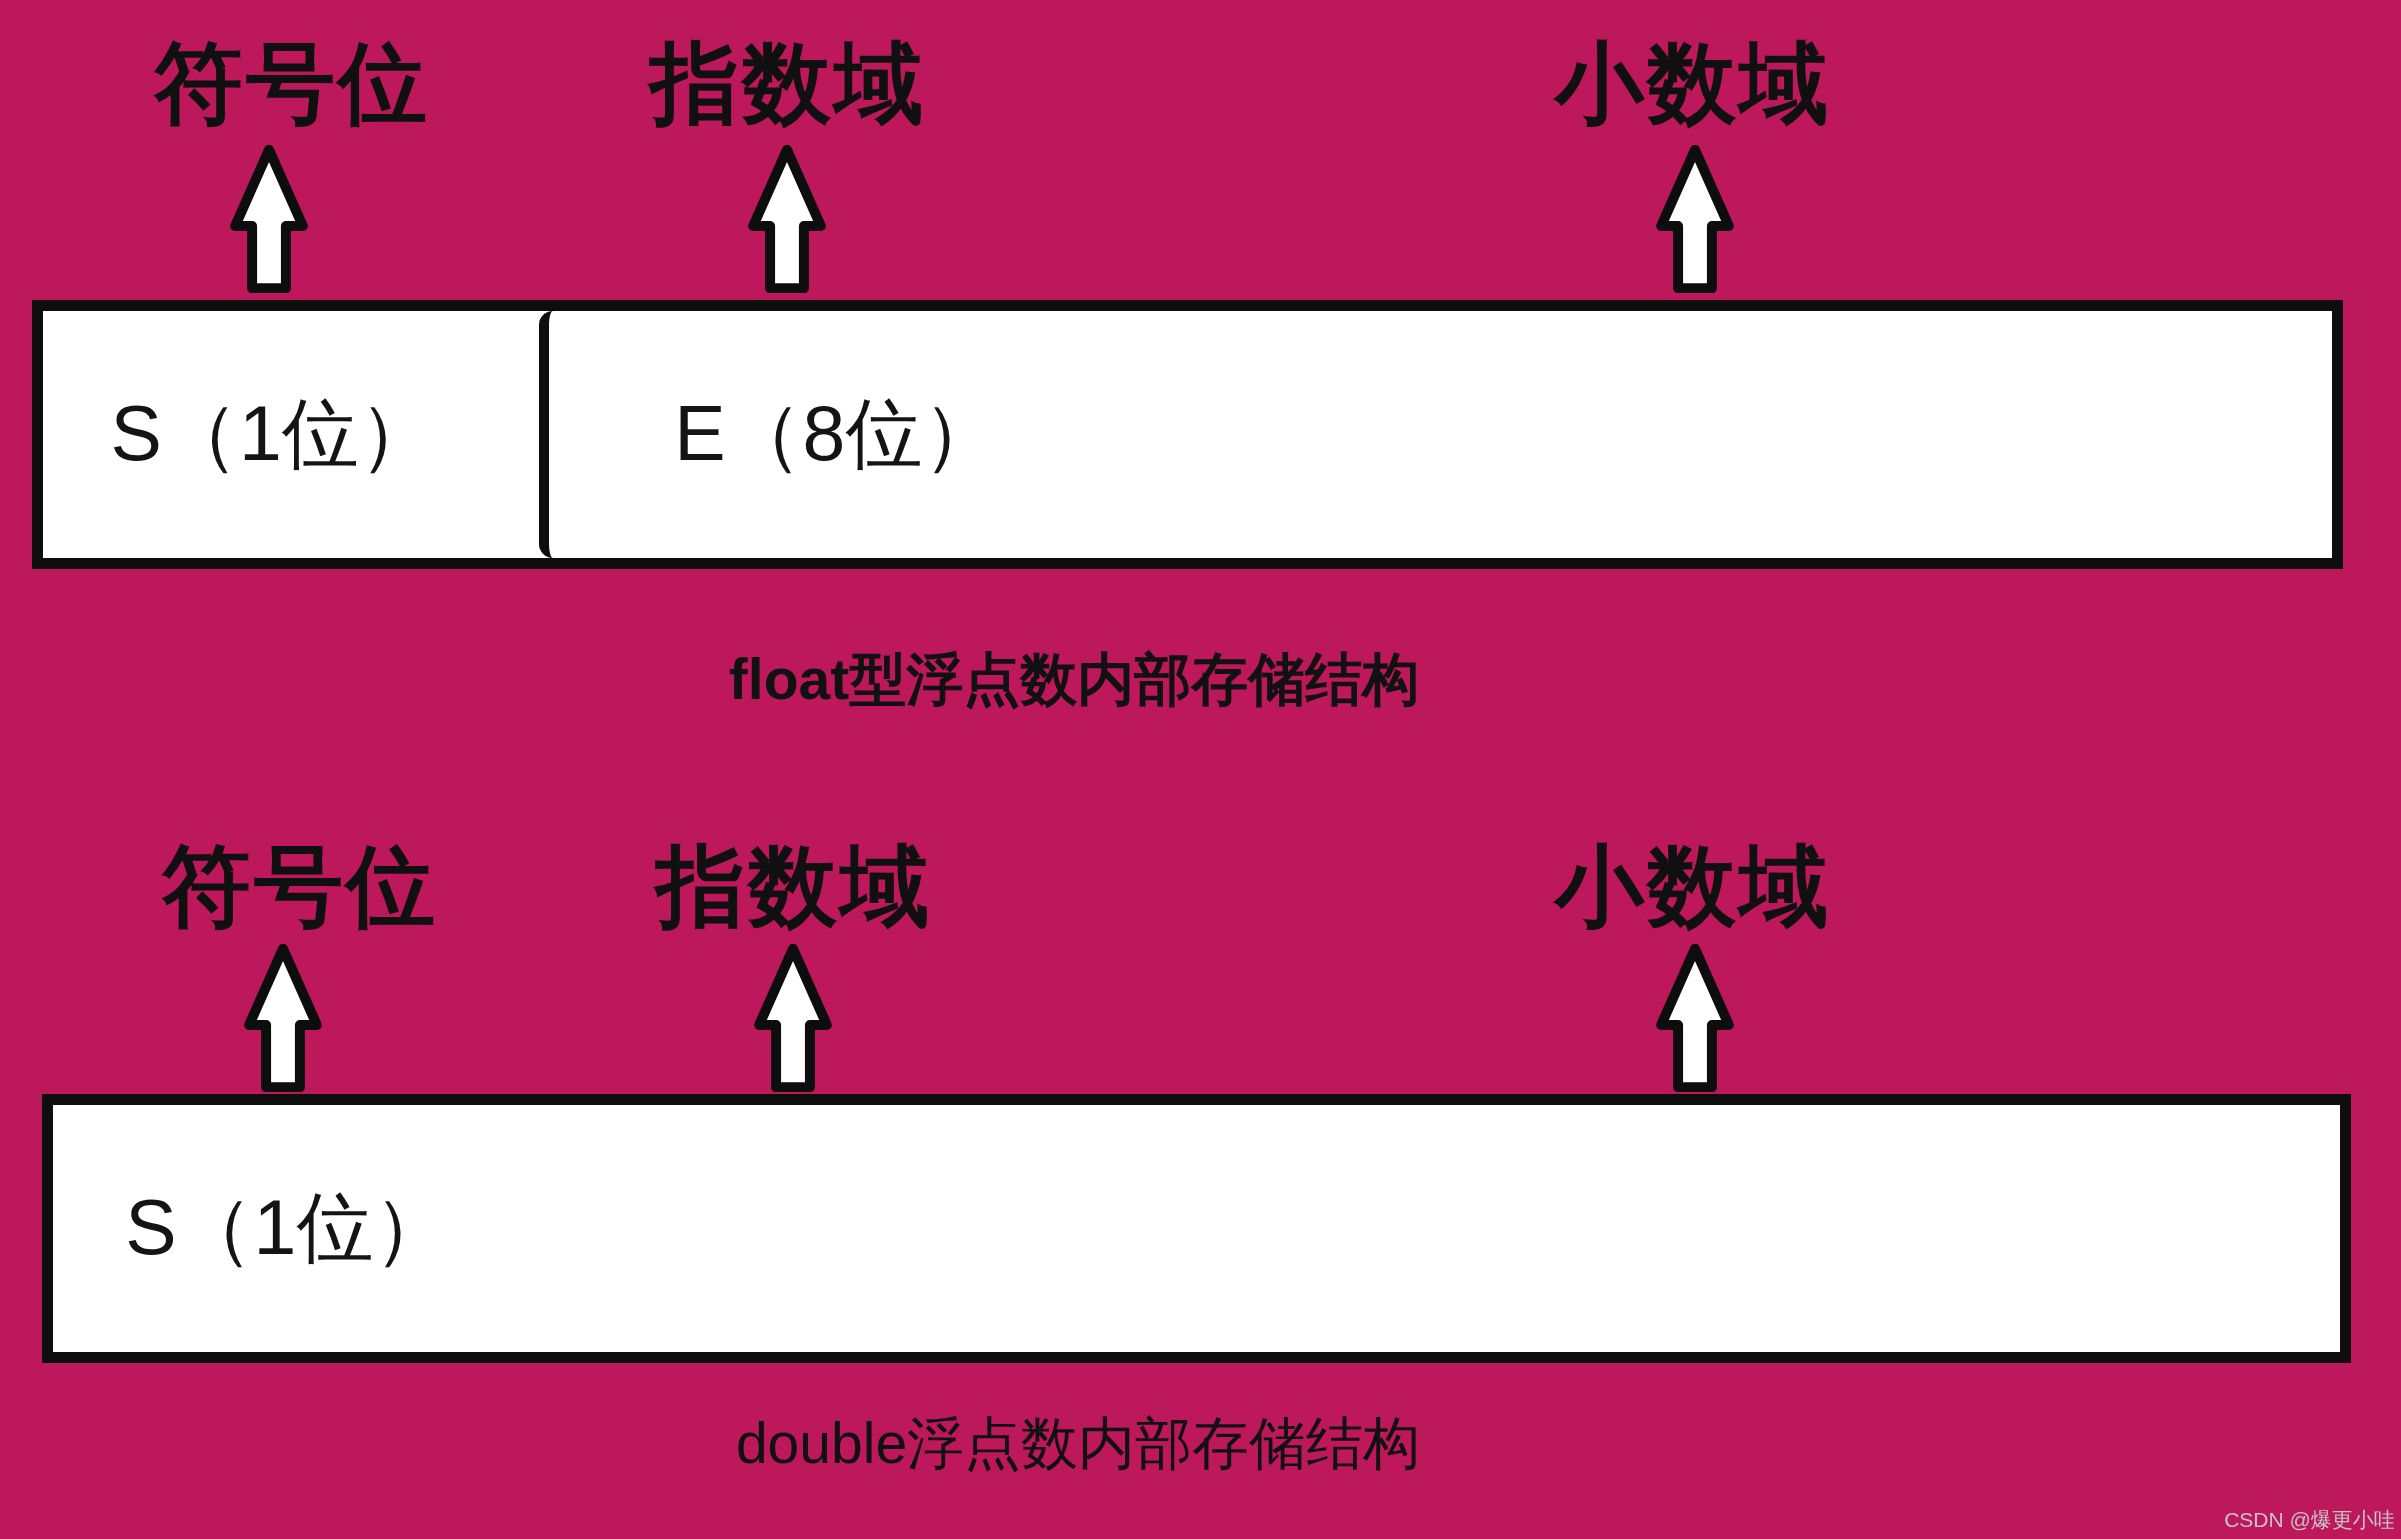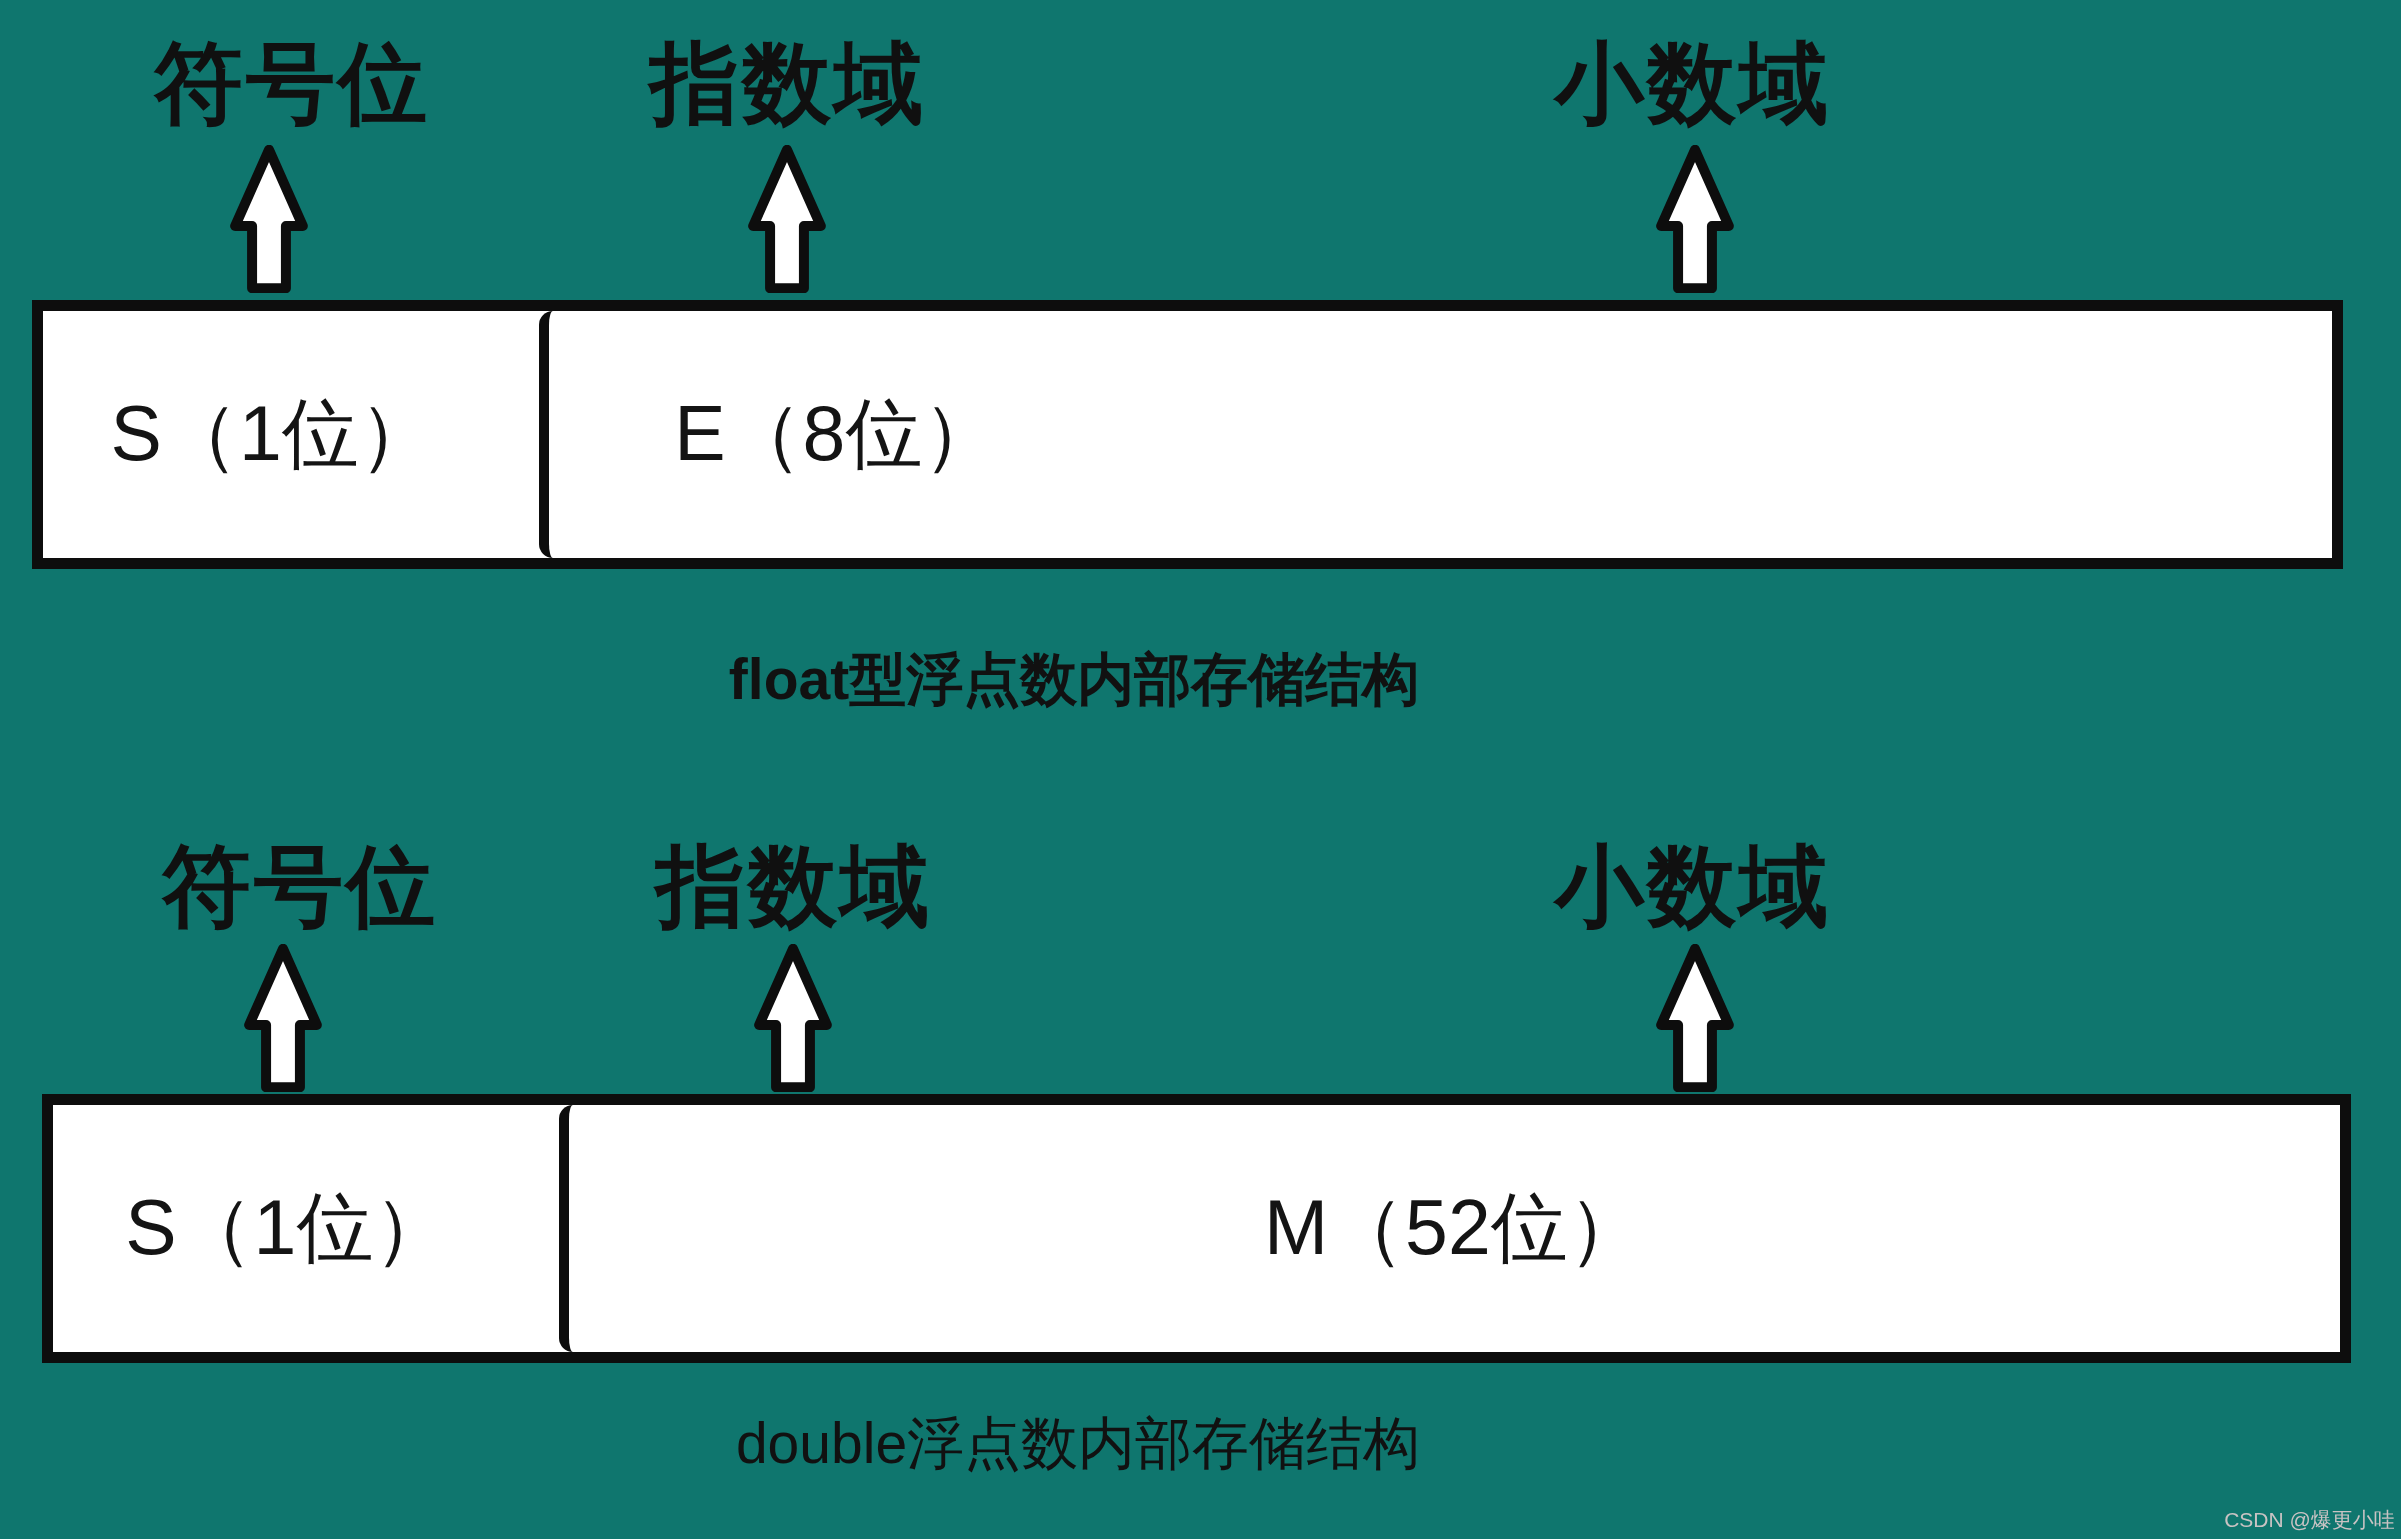--- a/index.html
+++ b/index.html
@@ -1,20 +1,20 @@
 <!DOCTYPE html>
 <html style="font-size:12.3px"><head>
 <meta charset="utf-8">
 <style>
   html, body { margin: 0; padding: 0; background: #ffffff; }
   .canvas {
     position: relative;
     width: 2401px;
     height: 1539px;
-    background: #0f766e;
+    background: #be185d;
     overflow: hidden;
     font-family: "Liberation Sans", "DejaVu Sans", sans-serif;
     color: #101010;
   }
   .pointer-label {
     position: absolute;
     transform: translateX(-50%);
     font-size: 89px;
     font-weight: 600;
     line-height: 1.05;
@@ -100,23 +100,20 @@
     <polygon points="52,6 8,105 30,105 30,186 74,186 74,105 96,105" fill="#ffffff" stroke="#0d0d0d" stroke-width="13" stroke-linejoin="round"></polygon>
   </svg>
   <svg class="up-arrow" style="left:1695px; top:944px;" width="80" height="148" viewBox="0 0 104 192">
     <polygon points="52,6 8,105 30,105 30,186 74,186 74,105 96,105" fill="#ffffff" stroke="#0d0d0d" stroke-width="13" stroke-linejoin="round"></polygon>
   </svg>
 
   <div class="bit-box" style="left:42px; top:1094px; width:2309px; height:269px;">
     <div class="bit-cell" style="flex:0 0 20.54%;">
       <span>S（1位）</span>
     </div>
-    <div class="bit-cell divided" style="flex:1 1 auto;">
-      <span>M（52位）</span>
-    </div>
   </div>
 
   <div class="box-caption" style="left:1078px; top:1412px;">double浮点数内部存储结构</div>
 
   <div class="watermark" style="right:6.2px; top:1506px;text-align:right;">CSDN @爆更小哇</div>
 
 </div>
 
 
 </body></html>

